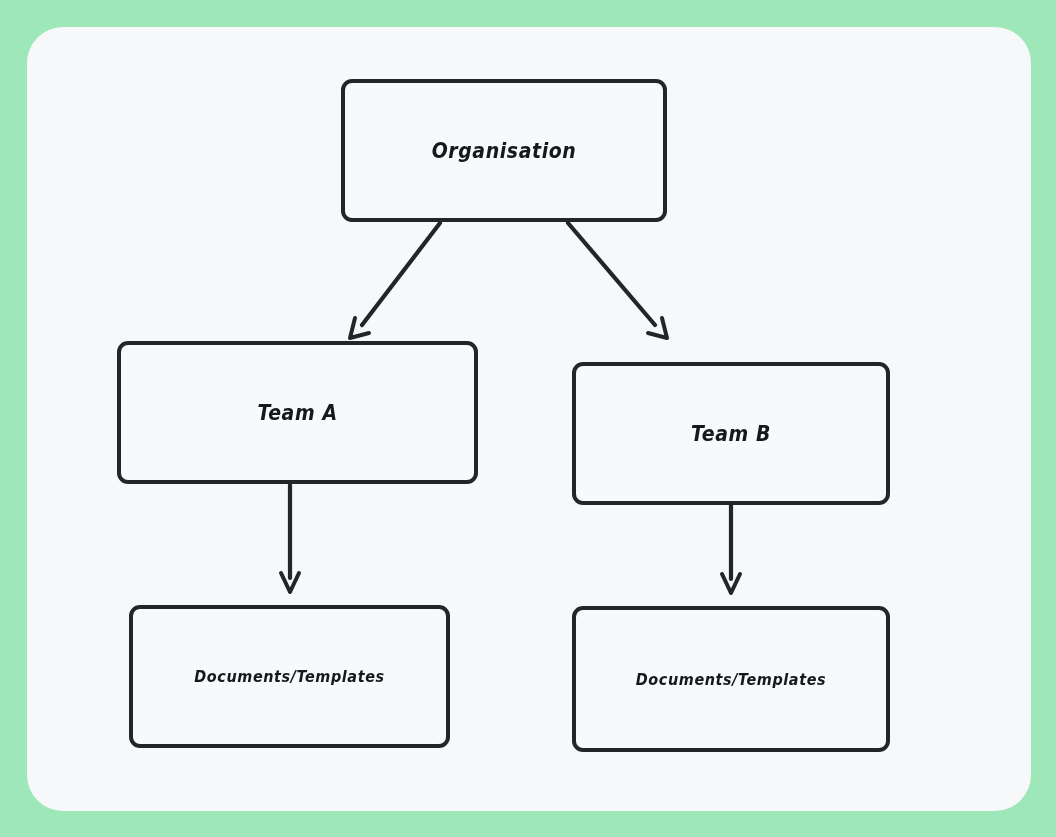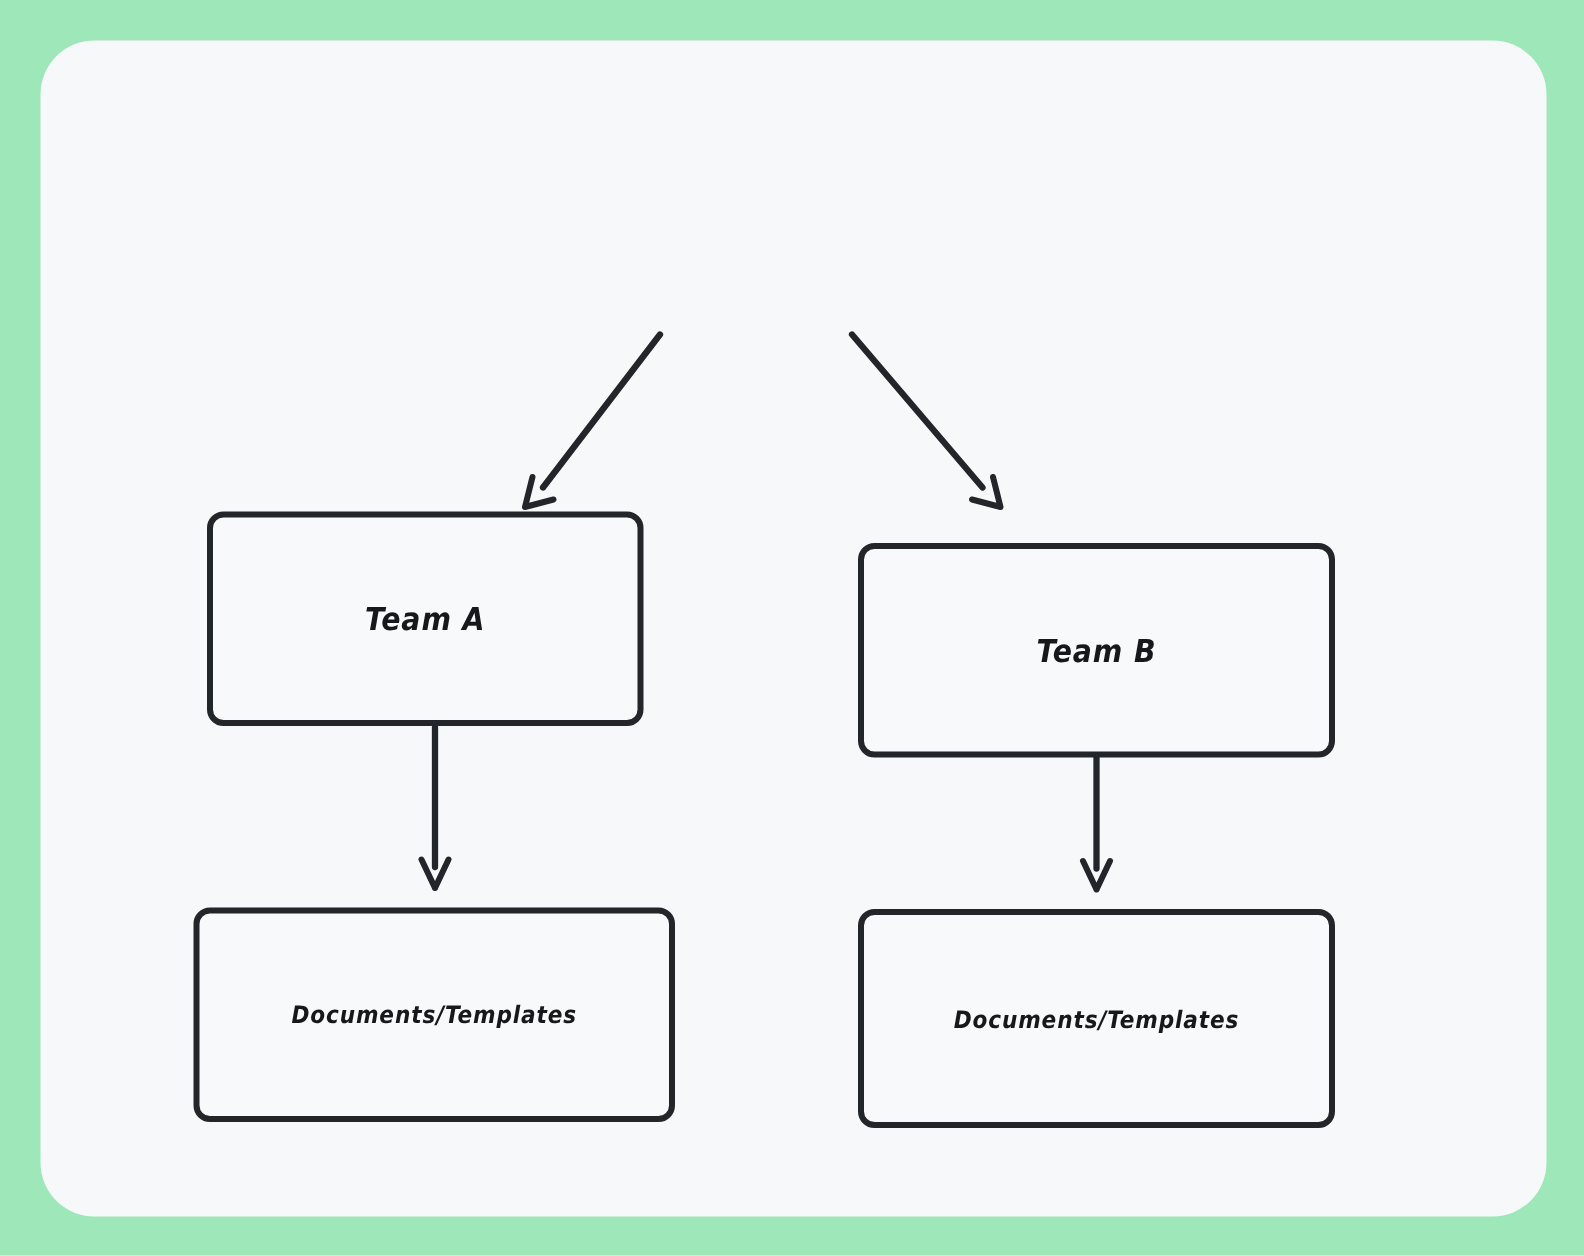--- a/index.html
+++ b/index.html
@@ -49,21 +49,21 @@
     font-weight: 700;
     font-size: 21px;
     letter-spacing: 0.6px;
     color: #16181c;
     text-align: center;
     font-style: italic;
     font-stretch: semi-condensed;
     white-space: nowrap;
   }
   #node-org      { left: 341px; top: 79px;  width: 326px; height: 143px; }
-  #node-team-a   { left: 138px; top: 341px; width: 291px; height: 143px; }
+  #node-team-a   { left: 117px; top: 341px; width: 361px; height: 143px; }
   #node-team-b   { left: 572px; top: 342px; width: 318px; height: 143px; margin-top: 20px; }
   #node-docs-a   { left: 129px; top: 605px; width: 321px; height: 143px; }
   #node-docs-b   { left: 572px; top: 606px; width: 318px; height: 146px; }
   #node-docs-a .node-label,
   #node-docs-b .node-label { font-size: 16px; }
 </style>
 </head>
 <body>
 
 <div id="stage">
@@ -79,20 +79,23 @@
       <path d="M667 338 L 648 333 M667 338 L 662 318" stroke-width="4"></path>
 
       <path d="M290 485 L 290 578"></path>
       <path d="M290 592 L 281 573 M290 592 L 299 573" stroke-width="4"></path>
 
       <path d="M731 486 L 731 579"></path>
       <path d="M731 593 L 722 574 M731 593 L 740 574" stroke-width="4"></path>
     </g>
   </svg>
 
+  <div class="node" id="node-org">
+    <span class="node-label">Organisation</span>
+  </div>
 
   <div class="node" id="node-team-a">
     <span class="node-label">Team A</span>
   </div>
 
   <div class="node" id="node-team-b">
     <span class="node-label">Team B</span>
   </div>
 
   <div class="node" id="node-docs-a">

